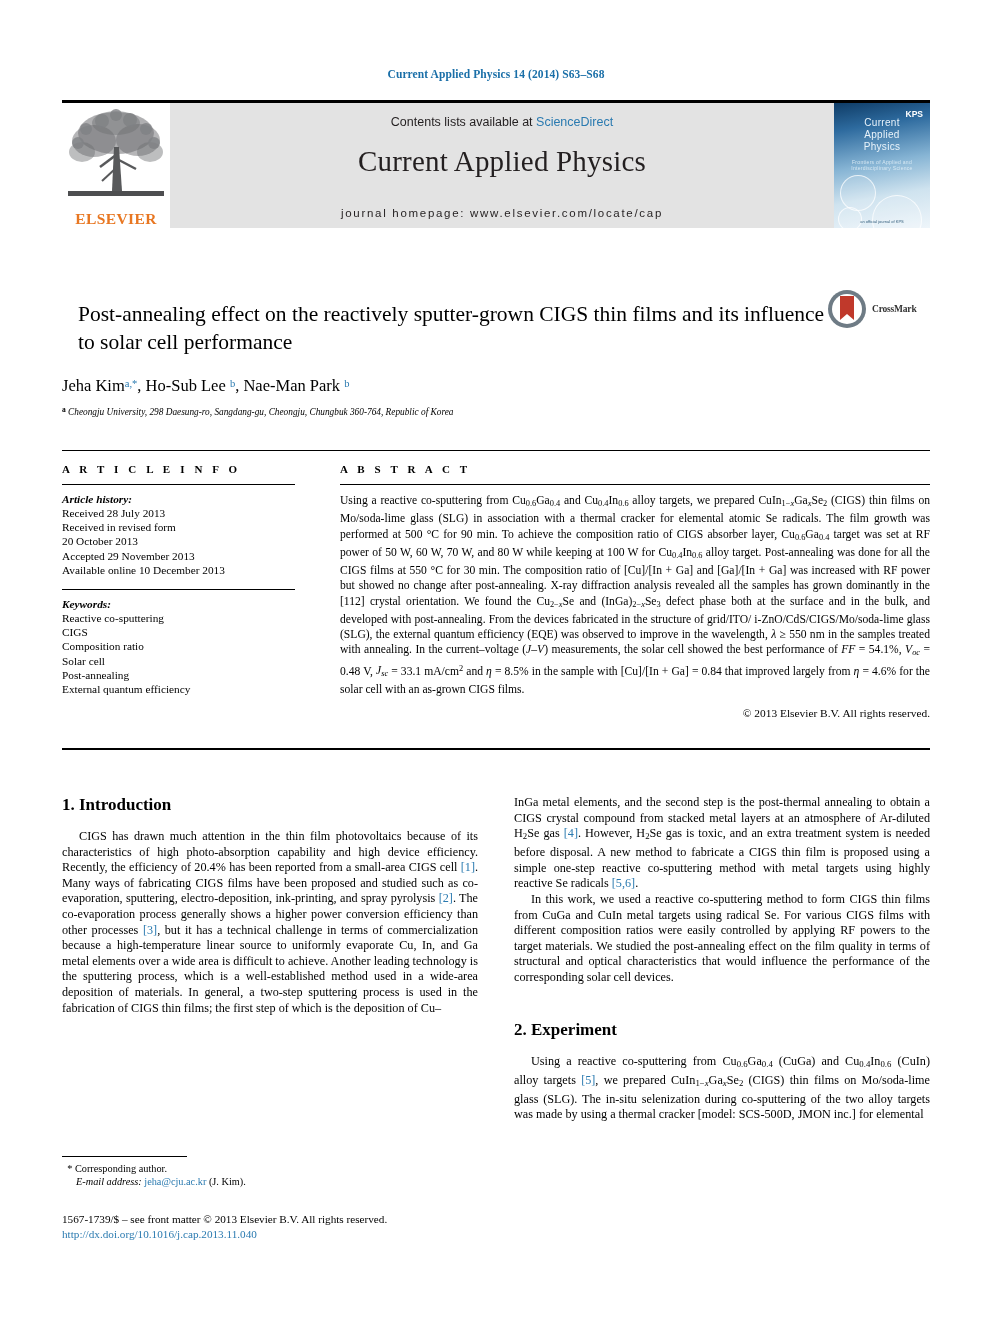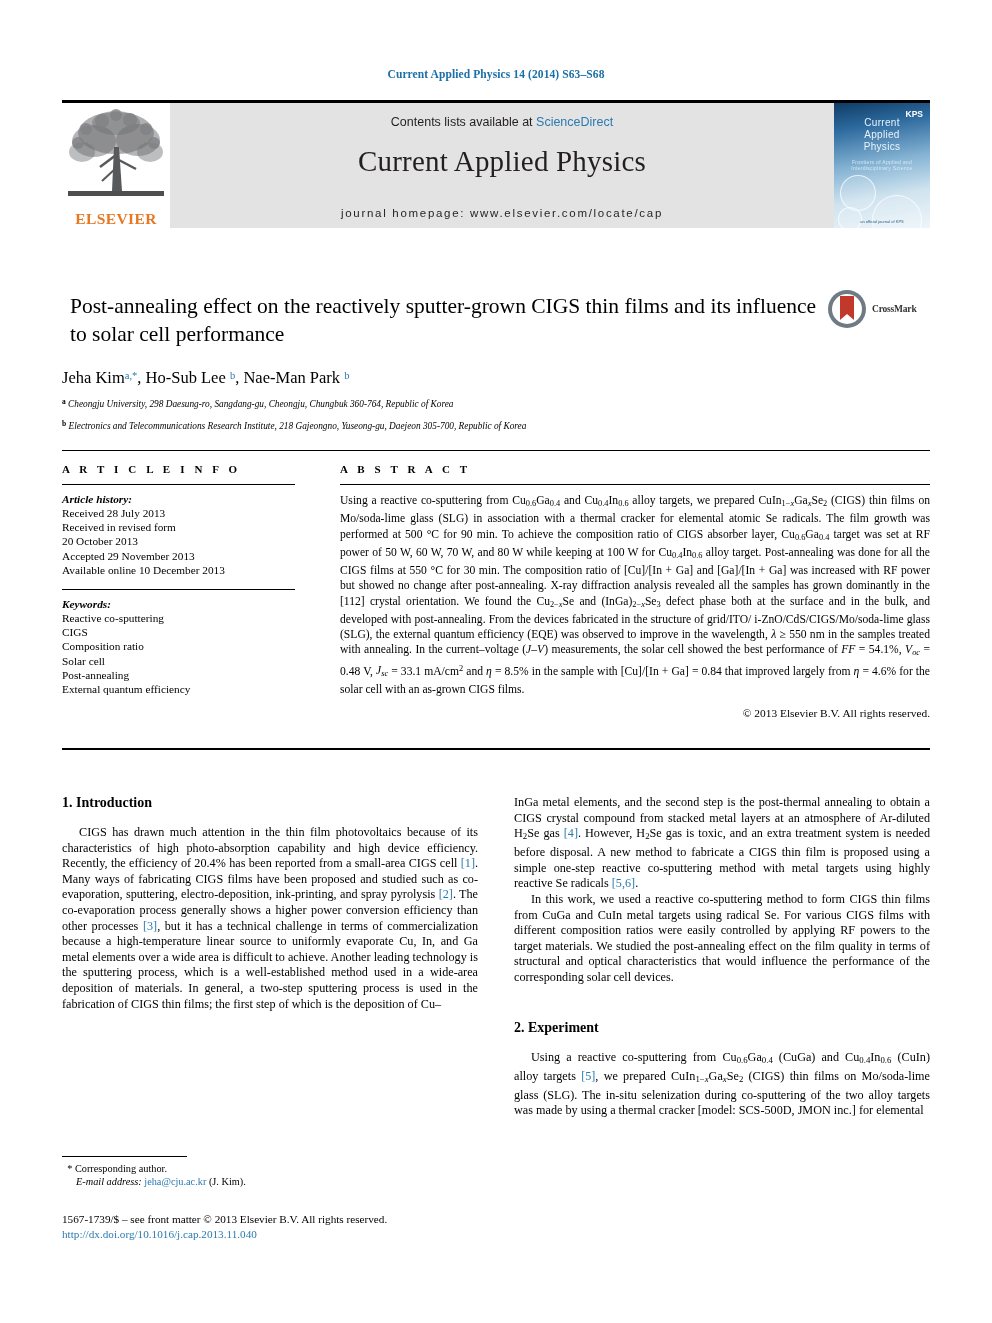--- a/index.html
+++ b/index.html
@@ -172,21 +172,21 @@
     top: 284px;
     left: 62px;
     width: 868px;
   }
   .article-title {
     font-family: "Liberation Serif", serif;
     font-size: 21.5px;
     line-height: 28px;
     color: #000;
     width: 760px;
-    margin: 8px;
+    margin: 16px;
     font-weight: normal;
   }
   .crossmark {
     position: absolute;
     top: 2px;
     right: 0;
     width: 104px;
     height: 46px;
     display: flex;
     align-items: center;
@@ -291,21 +291,21 @@
     top: 795px;
     left: 62px;
     width: 868px;
     display: flex;
     gap: 36px;
   }
   .bcol { width: 416px; flex: 0 0 416px; }
   .bhead {
     font-family: "Liberation Serif", serif;
     font-weight: bold;
-    font-size: 14px;
+    font-size: 17px;
     margin: 0 0 14px 0;
   }
   .bhead.spaced { margin-top: 34px; }
   .btext {
     font-family: "Liberation Serif", serif;
     font-size: 12.2px;
     line-height: 15.6px;
     text-align: justify;
     text-indent: 17px;
     margin: 0;
@@ -415,21 +415,20 @@
         <circle cx="21" cy="21" r="19" fill="#6e7b85"></circle>
         <circle cx="21" cy="21" r="15" fill="#ffffff"></circle>
         <path d="M14 8 h14 v24 l-7 -6 l-7 6 Z" fill="#c0392b"></path>
       </svg>
       <span class="crossmark-label">CrossMark</span>
     </div>
 
     <div class="authors">Jeha Kim<sup>a,*</sup>, Ho-Sub Lee <sup>b</sup>, Nae-Man Park <sup>b</sup></div>
     <div class="affil">
       <div><sup>a</sup> <span>Cheongju University, 298 Daesung-ro, Sangdang-gu, Cheongju, Chungbuk 360-764, Republic of Korea</span></div>
-      <div><sup>b</sup> <span>Electronics and Telecommunications Research Institute, 218 Gajeongno, Yuseong-gu, Daejeon 305-700, Republic of Korea</span></div>
     </div>
   </div>
 
   <div class="infoabs">
     <div class="infoabs-inner">
 
       <div class="col-info">
         <div class="sechead">A R T I C L E  I N F O</div>
         <div class="rule"></div>
         <div class="info-sub">Article history:</div>

